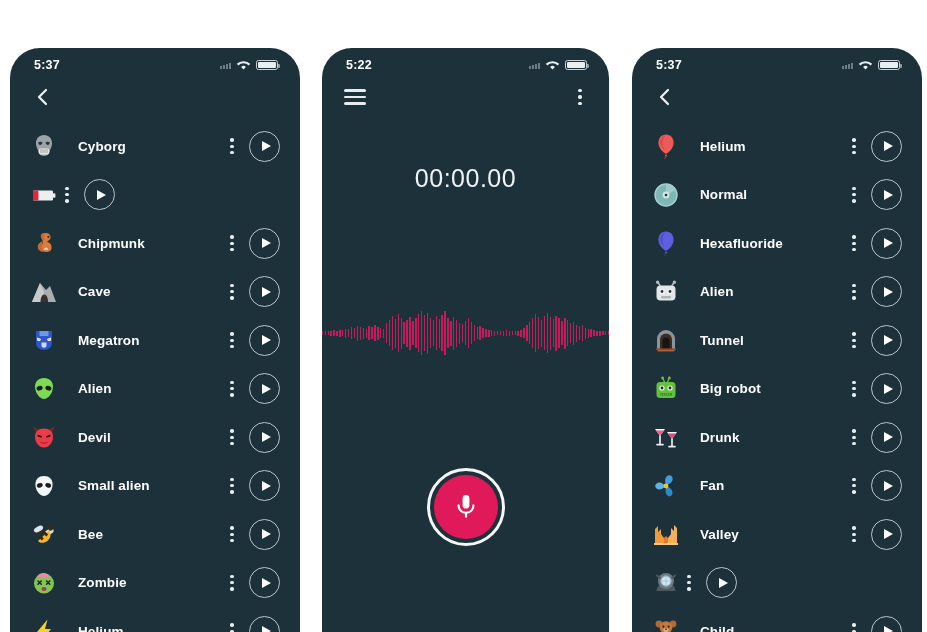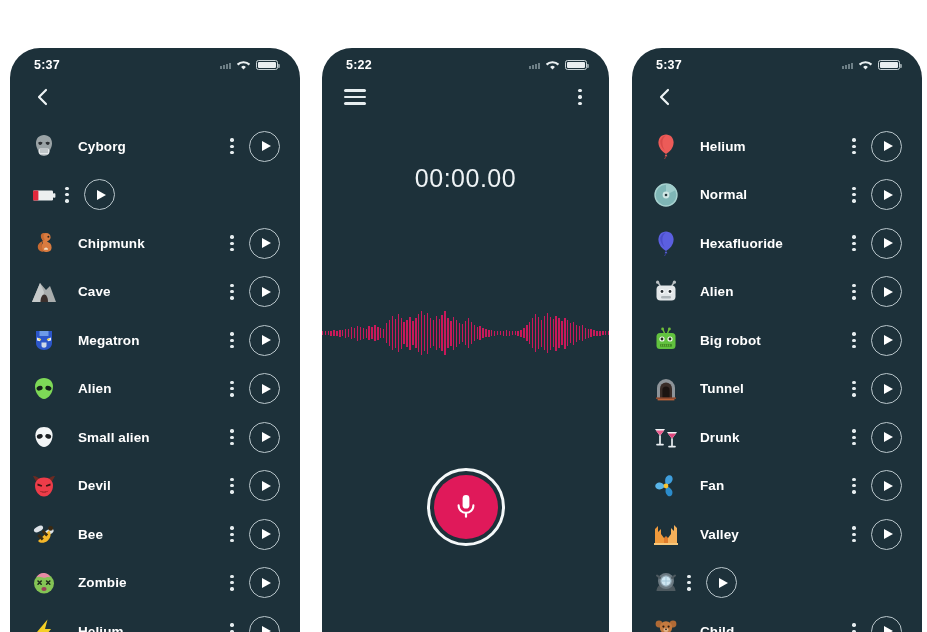--- a/index.html
+++ b/index.html
@@ -433,46 +433,46 @@
             <span></span>
           </div>
         <div class="play-btn">
             <div class="play-tri"></div>
           </div>
       </div>
 
       <div class="row">
         <div class="row-icon">
           <svg width="28" height="28" viewBox="0 0 28 28">
-            <path d="M14 4c5.4 0 8.6 3.4 8.6 8.2 0 6.2-4.4 11.8-8.6 11.8S5.4 18.4 5.4 12.2C5.4 7.4 8.6 4 14 4z" fill="#f2f5f6"></path>
-            <ellipse cx="9.8" cy="13.4" rx="3" ry="2.2" transform="rotate(-22 9.8 13.4)" fill="#1b1f22"></ellipse>
-            <ellipse cx="18.2" cy="13.4" rx="3" ry="2.2" transform="rotate(22 18.2 13.4)" fill="#1b1f22"></ellipse>
-          </svg>
-        </div>
-        <div class="row-label">Small alien</div>
-        <div class="kebab row-kebab">
-            <span></span>
-            <span></span>
-            <span></span>
-          </div>
-        <div class="play-btn">
-            <div class="play-tri"></div>
-          </div>
-      </div>
-
-      <div class="row">
-        <div class="row-icon">
-          <svg width="28" height="28" viewBox="0 0 28 28">
             <path d="M3 4c3.4 0 6 1.8 7.4 4.2L6 9.4zM25 4c-3.4 0-6 1.8-7.4 4.2L22 9.4z" fill="#6b2a22"></path>
             <path d="M14 5.5c5.4 0 9 3.4 9 8 0 6-4 11-9 11s-9-5-9-11c0-4.6 3.6-8 9-8z" fill="#ed3c49"></path>
             <path d="M7.6 11.6l4.6 1.6-.6 1.6-4.2-1.4zM20.4 11.6l-4.6 1.6.6 1.6 4.2-1.4z" fill="#3d1512"></path>
             <path d="M9.5 18.5c1.4 1.6 7.6 1.6 9 0-1.2 2.8-7.8 2.8-9 0z" fill="#7d1d1d"></path>
           </svg>
         </div>
         <div class="row-label">Devil</div>
+        <div class="kebab row-kebab">
+            <span></span>
+            <span></span>
+            <span></span>
+          </div>
+        <div class="play-btn">
+            <div class="play-tri"></div>
+          </div>
+      </div>
+
+      <div class="row">
+        <div class="row-icon">
+          <svg width="28" height="28" viewBox="0 0 28 28">
+            <path d="M14 4c5.4 0 8.6 3.4 8.6 8.2 0 6.2-4.4 11.8-8.6 11.8S5.4 18.4 5.4 12.2C5.4 7.4 8.6 4 14 4z" fill="#f2f5f6"></path>
+            <ellipse cx="9.8" cy="13.4" rx="3" ry="2.2" transform="rotate(-22 9.8 13.4)" fill="#1b1f22"></ellipse>
+            <ellipse cx="18.2" cy="13.4" rx="3" ry="2.2" transform="rotate(22 18.2 13.4)" fill="#1b1f22"></ellipse>
+          </svg>
+        </div>
+        <div class="row-label">Small alien</div>
         <div class="kebab row-kebab">
             <span></span>
             <span></span>
             <span></span>
           </div>
         <div class="play-btn">
             <div class="play-tri"></div>
           </div>
       </div>
 
@@ -806,20 +806,41 @@
             <span></span>
           </div>
         <div class="play-btn">
             <div class="play-tri"></div>
           </div>
       </div>
 
       <div class="row">
         <div class="row-icon">
           <svg width="28" height="28" viewBox="0 0 28 28">
+            <path d="M5 24V13a9 9 0 0 1 18 0v11z" fill="#8d9499"></path>
+            <path d="M8 24V13.5a6 6 0 0 1 12 0V24z" fill="#3a2d28"></path>
+            <path d="M10.4 24v-9a3.6 3.6 0 0 1 7.2 0v9z" fill="#1c1411"></path>
+            <rect x="4" y="22.4" width="20" height="1.6" fill="#8f4a2e"></rect>
+            <rect x="5.6" y="24" width="16.8" height="1.4" fill="#b8623a"></rect>
+          </svg>
+        </div>
+        <div class="row-label">Tunnel</div>
+        <div class="kebab row-kebab">
+            <span></span>
+            <span></span>
+            <span></span>
+          </div>
+        <div class="play-btn">
+            <div class="play-tri"></div>
+          </div>
+      </div>
+
+      <div class="row">
+        <div class="row-icon">
+          <svg width="28" height="28" viewBox="0 0 28 28">
             <path d="M11 3.5l1.4 3.4M17 3.5l-1.4 3.4" stroke="#6fbf3b" stroke-width="1.4" stroke-linecap="round"></path>
             <circle cx="10.6" cy="3" r="1.4" fill="#6fbf3b"></circle>
             <circle cx="17.4" cy="3" r="1.4" fill="#6fbf3b"></circle>
             <rect x="4.5" y="7" width="19" height="16" rx="3.5" fill="#62c23f"></rect>
             <circle cx="10" cy="13" r="2.6" fill="#f2f8ee"></circle>
             <circle cx="18" cy="13" r="2.6" fill="#f2f8ee"></circle>
             <circle cx="10" cy="13" r="1.4" fill="#1d2b16"></circle>
             <circle cx="18" cy="13" r="1.4" fill="#1d2b16"></circle>
             <rect x="8" y="18" width="12" height="2.8" rx="0.8" fill="#3f8c26"></rect>
             <path d="M9.4 18.4v2M11.4 18.4v2M13.4 18.4v2M15.4 18.4v2M17.4 18.4v2" stroke="#6fbf3b" stroke-width="0.9"></path>
@@ -832,41 +853,20 @@
             <span></span>
           </div>
         <div class="play-btn">
             <div class="play-tri"></div>
           </div>
       </div>
 
       <div class="row">
         <div class="row-icon">
           <svg width="28" height="28" viewBox="0 0 28 28">
-            <path d="M5 24V13a9 9 0 0 1 18 0v11z" fill="#8d9499"></path>
-            <path d="M8 24V13.5a6 6 0 0 1 12 0V24z" fill="#3a2d28"></path>
-            <path d="M10.4 24v-9a3.6 3.6 0 0 1 7.2 0v9z" fill="#1c1411"></path>
-            <rect x="4" y="22.4" width="20" height="1.6" fill="#8f4a2e"></rect>
-            <rect x="5.6" y="24" width="16.8" height="1.4" fill="#b8623a"></rect>
-          </svg>
-        </div>
-        <div class="row-label">Tunnel</div>
-        <div class="kebab row-kebab">
-            <span></span>
-            <span></span>
-            <span></span>
-          </div>
-        <div class="play-btn">
-            <div class="play-tri"></div>
-          </div>
-      </div>
-
-      <div class="row">
-        <div class="row-icon">
-          <svg width="28" height="28" viewBox="0 0 28 28">
             <path d="M3 6h10L8 13z" fill="#f0f4f6"></path>
             <path d="M3.8 7.4h8.4L8 12.4z" fill="#eb5b8d"></path>
             <path d="M8 13v8M5 21.6h6" stroke="#e8eef1" stroke-width="1.7" stroke-linecap="round"></path>
             <path d="M15 9h10l-5 7z" fill="#f0f4f6"></path>
             <path d="M15.8 10.4h8.4L20 15.4z" fill="#e0447c"></path>
             <path d="M20 16v7M17 23.6h6" stroke="#e8eef1" stroke-width="1.7" stroke-linecap="round"></path>
           </svg>
         </div>
         <div class="row-label">Drunk</div>
         <div class="kebab row-kebab">

